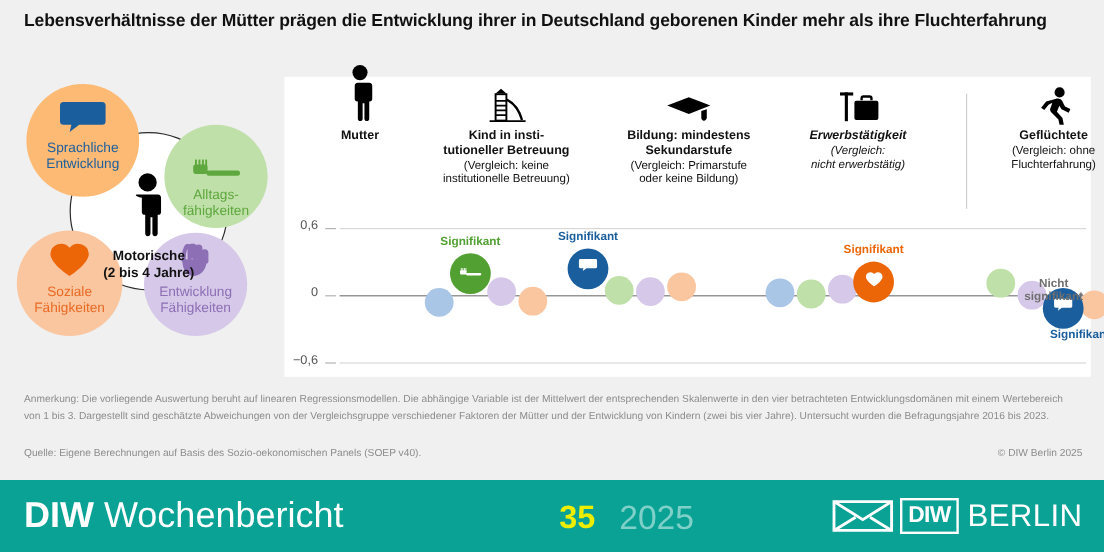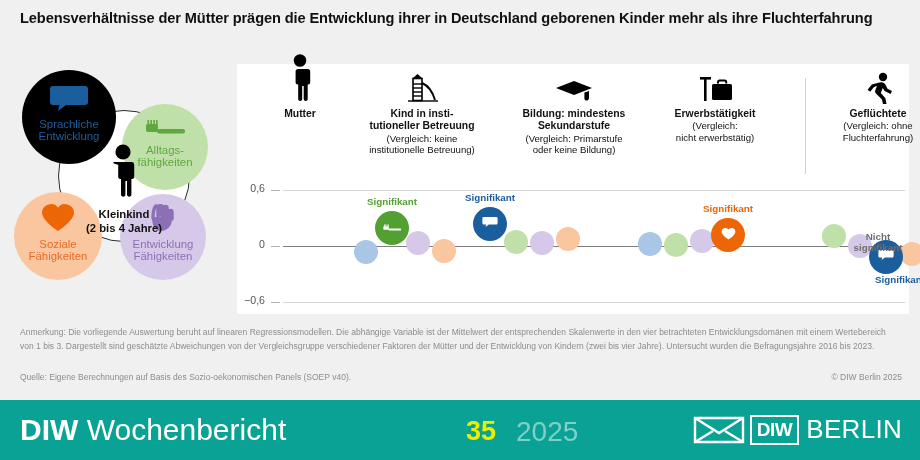--- a/index.html
+++ b/index.html
@@ -25,24 +25,24 @@
     position:absolute;left:48px;top:48px;width:130px;height:130px;
     border:1.4px solid #2b2b2b;border-radius:50%;
     background:#ffffff;
   }
   .dcircle{
     position:absolute;border-radius:50%;
     display:flex;flex-direction:column;align-items:center;justify-content:flex-end;
     text-align:center;line-height:1.12;
   }
   .dcircle .dlabel{font-size:11.4px;padding-bottom:7px;}
-  .dc-speech{left:12px;top:8px;width:94px;height:94px;background:#000000;color:#1e5f9e;
+  .dc-speech{left:12px;top:8px;width:94px;height:94px;background:#fdba74;color:#1e5f9e;
       justify-content:center;}
-  .dc-daily{left:112px;top:42px;width:86px;height:86px;background:#bfe0a8;color:#5fa83f;
-      justify-content:center;}
+  .dc-daily{left:127px;top:42px;width:86px;height:86px;background:#bfe0a8;color:#5fa83f;
+      justify-content:flex-end;}
   .dc-social{left:4px;top:130px;width:88px;height:88px;background:#fac6a0;color:#ea6a24;
       justify-content:center;}
   .dc-motor{left:110px;top:132px;width:86px;height:86px;background:#d6c8e8;color:#8d6fb5;
       justify-content:center;}
   .dc-icon{display:block;margin-bottom:2px;}
   .venn-person{position:absolute;left:96px;top:82px;}
   .venn-caption{
     position:absolute;left:38px;top:146px;width:152px;text-align:center;
     font-size:11.3px;font-weight:bold;color:#111;line-height:1.22;
   }
@@ -156,21 +156,21 @@
     </div>
 
     <div class="venn-person">
       <svg width="34" height="54" viewBox="0 0 34 54">
         <circle cx="17" cy="8" r="7.6" fill="#000"></circle>
         <path d="M8.4 18h17.2c1.6 0 2.6 1.2 2.6 2.8v12c0 1.4-1.1 2.2-2.2 2.2h-.6v15.6c0 1.3-1 2.2-2.2 2.2s-2.2-.9-2.2-2.2V37h-1.6v13.6c0 1.3-1 2.2-2.2 2.2s-2.2-.9-2.2-2.2V35h-.6c-1.1 0-2.2-.8-2.2-2.2v-12C5.8 19.2 6.8 18 8.4 18z" fill="#000"></path>
       </svg>
     </div>
 
     <div class="venn-caption">
-      <span>Kleinkind</span><br><span>(2 bis 4 Jahre)</span>
+      <span>Motorische</span><br><span>(2 bis 4 Jahre)</span>
     </div>
   </div>
 
   <div class="panel">
 
     <div class="colhead" style="left:8px;width:110px;">
       <div class="cicon">
         <svg width="30" height="50" viewBox="0 0 30 50">
           <circle cx="15" cy="6.5" r="6.3" fill="#000"></circle>
           <path d="M7.2 15h15.6c1.5 0 2.4 1.1 2.4 2.6v11c0 1.3-1 2-2 2h-.5v14.3c0 1.2-.9 2-2 2s-2-.8-2-2V32h-1.5v12.9c0 1.2-.9 2-2 2s-2-.8-2-2V30.6h-.6c-1 0-2-.7-2-2v-11c0-1.5.9-2.6 2.6-2.6z" fill="#000"></path>
@@ -208,21 +208,21 @@
         </svg>
       </div>
       <div class="ctitle">
         <span>Bildung: mindestens</span><br><span>Sekundarstufe</span>
       </div>
       <div class="csub">
         <span>(Vergleich: Primarstufe</span><br><span>oder keine Bildung)</span>
       </div>
     </div>
 
-    <div class="colhead" style="left:408px;width:140px;">
+    <div class="colhead" style="left:408px;width:140px;font-style:italic;">
       <div class="cicon">
         <svg width="38" height="30" viewBox="0 0 38 30">
           <rect x="8" y="3" width="2.6" height="24" fill="#000"></rect>
           <rect x="4" y="3" width="11" height="2.6" fill="#000"></rect>
           <path d="M22 9.5V8c0-1 .7-1.6 1.6-1.6h5c.9 0 1.6.6 1.6 1.6v1.5" fill="none" stroke="#000" stroke-width="2"></path>
           <rect x="16" y="10" width="20" height="16" rx="1.6" fill="#000"></rect>
         </svg>
       </div>
       <div class="ctitle">Erwerbstätigkeit</div>
       <div class="csub">

